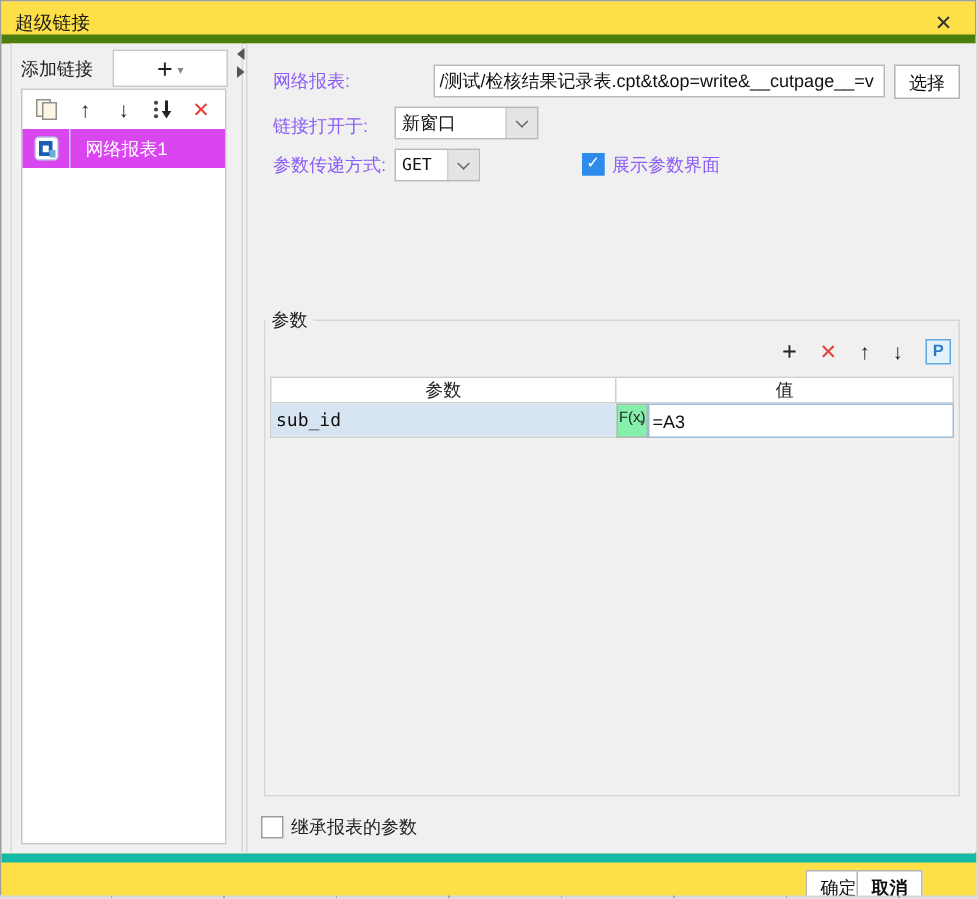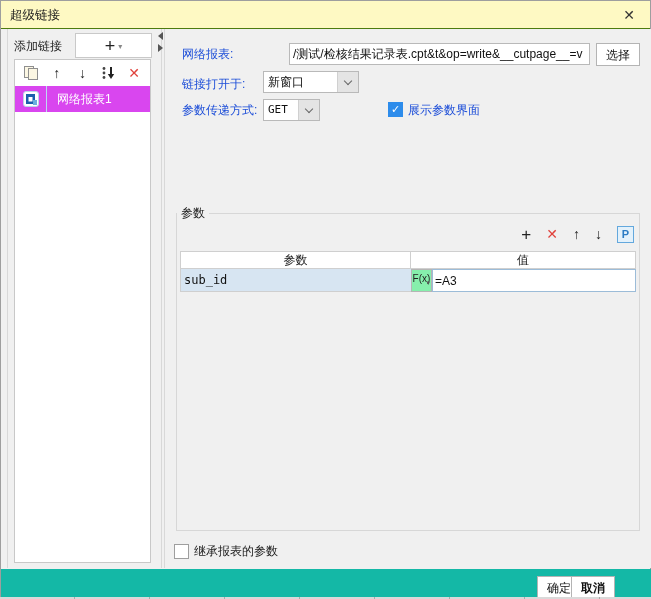--- a/index.html
+++ b/index.html
@@ -1,20 +1,20 @@
 <!DOCTYPE html>
 <html><head>
 <meta charset="utf-8">
 <style>
   html,body{margin:0;padding:0;background:#e8e8e8;}
   *{box-sizing:border-box;font-family:"Liberation Sans","DejaVu Sans",sans-serif;}
   #stage{position:relative;width:651px;height:599px;background:#cfcfcf;overflow:hidden;}
   #dialog{position:absolute;left:0;top:0;width:651px;height:597px;background:#f0f0f0;border:1px solid #9e9e9e;}
   
-  .titlebar{position:absolute;left:0;top:0;width:100%;height:28px;background:#fef9c3;border-bottom:1px solid #4d7c0f;}
+  .titlebar{position:absolute;left:0;top:0;width:100%;height:28px;background:#fde047;border-bottom:6px solid #4d7c0f;}
   .title{position:absolute;left:9px;top:0;line-height:28px;font-size:12.5px;color:#1a1a1a;}
   .close{position:absolute;right:4px;top:0;width:34px;height:28px;text-align:center;line-height:28px;font-size:14px;color:#333;cursor:pointer;}
   
   .leftpanel{position:absolute;left:6px;top:28px;width:155px;height:539px;border-left:1px solid #d8d8d8;border-right:1px solid #d8d8d8;background:#f0f0f0;}
   .add-label{position:absolute;left:6px;top:5px;height:24px;line-height:24px;font-size:12px;color:#222;}
   .add-btn{position:absolute;left:67px;top:4px;width:77px;height:25px;background:#fff;border:1px solid #c9c9c9;display:flex;align-items:center;justify-content:center;cursor:pointer;}
   .add-btn .plus{font-size:18px;color:#222;line-height:1;margin-right:3px;}
   .add-btn .caret{font-size:8px;color:#888;margin-top:2px;}
   .listbox{position:absolute;left:6px;top:30px;width:137px;height:504px;background:#fff;border:1px solid #c8c8c8;}
   .list-toolbar{display:flex;align-items:center;justify-content:space-between;height:26px;padding:0 7px;}
@@ -23,21 +23,21 @@
   .tb-del{font-size:14px;font-weight:bold;color:#e0423c;}
   .list-item{display:flex;align-items:center;height:26px;background:#d946ef;color:#fff;cursor:pointer;}
   .item-iconcell{width:31px;display:flex;align-items:center;justify-content:center;height:100%;}
   .item-sep{width:1px;height:100%;background:#bcd9f2;}
   .item-label{font-size:12px;padding-left:10px;line-height:26px;color:#fff;}
   
   .split-left{position:absolute;left:157px;top:31px;width:0;height:0;border-top:4px solid transparent;border-bottom:4px solid transparent;border-right:5px solid #555;}
   .split-right{position:absolute;left:157px;top:43px;width:0;height:0;border-top:4px solid transparent;border-bottom:4px solid transparent;border-left:5px solid #555;}
   
   .rightpanel{position:absolute;left:163px;top:28px;width:488px;height:539px;border-left:1px solid #d8d8d8;background:#f0f0f0;}
-  .flabel{position:absolute;height:22px;line-height:22px;font-size:12px;color:#1d4ed8;left:17px;}
+  .flabel{position:absolute;height:22px;line-height:22px;font-size:12px;color:#8b5cf6;left:17px;}
   .textfield{position:absolute;height:22px;background:#fff;border:1px solid #b9b9b9;font-size:12px;color:#111;padding:0 3px;outline:none;}
   .btn{background:#fff;border:1px solid #b4b4b4;font-size:12px;color:#111;text-align:center;cursor:pointer;}
   .choose-btn{position:absolute;left:431px;top:14px;width:44px;height:23px;line-height:21px;}
   .combo{position:absolute;height:22px;background:#fff;border:1px solid #b9b9b9;display:flex;cursor:pointer;}
   .combo .val{flex:1;font-size:12px;line-height:20px;padding-left:4px;color:#111;white-space:nowrap;overflow:hidden;}
   .combo .mono{font-family:"DejaVu Sans Mono","Liberation Mono",monospace;font-size:11px;}
   .combo .arrowbox{width:21px;background:#e4e4e4;border-left:1px solid #d0d0d0;display:flex;align-items:center;justify-content:center;}
   .chev{width:6px;height:6px;border-right:1.5px solid #666;border-bottom:1.5px solid #666;transform:rotate(45deg);margin-top:-3px;}
   .checkbox{position:absolute;width:15px;height:15px;border:1px solid #9e9e9e;background:#fff;display:flex;align-items:center;justify-content:center;cursor:pointer;}
   .checkbox.checked{background:#2d8ceb;border-color:#2d8ceb;color:#fff;font-size:11px;font-weight:bold;line-height:1;}
@@ -54,21 +54,21 @@
   .ph-cell{font-size:12px;text-align:center;line-height:16px;color:#222;}
   .ph-cell.c1{width:230px;}
   .ph-cell.c2{width:226px;border-left:1px solid #cfcfcf;}
   .ptable-row{position:absolute;left:15px;top:240px;width:456px;height:23px;border-left:1px solid #cfcfcf;border-right:1px solid #cfcfcf;border-bottom:1px solid #cfcfcf;}
   .p-cell{position:absolute;left:0;top:0;width:230px;height:100%;background:#d7e5f2;font-family:"DejaVu Sans Mono","Liberation Mono",monospace;font-size:12px;line-height:22px;padding-left:3px;color:#111;}
   .fx-btn{position:absolute;left:230px;top:0;width:21px;height:23px;background:#86efac;border:1px solid #b5b5b5;font-family:"DejaVu Serif","Liberation Serif",serif;font-size:10px;text-align:center;line-height:18px;color:#222;cursor:pointer;}
   .fx-caret{position:absolute;right:1px;bottom:-1px;font-size:7px;color:#555;}
   .val-input{position:absolute;left:251px;top:0;width:204px;height:23px;background:#fff;border:1px solid #9cbcd8;font-size:12px;padding:0 2px;outline:none;color:#111;}
   .inherit-label{position:absolute;left:29px;top:512px;height:20px;line-height:20px;font-size:12px;color:#222;}
   
-  .footer{position:absolute;left:0;top:568px;width:651px;height:29px;border-top:2px solid #14b8a6;background:#14b8a6;}
+  .footer{position:absolute;left:0;top:568px;width:651px;height:29px;border-top:6px solid #14b8a6;background:#fde047;}
   .footer .btn{position:absolute;top:5px;width:44px;height:22px;line-height:20px;}
   .ok-btn{left:536px;}
   .cancel-btn{left:570px;font-weight:bold;}
   
   .appstrip{position:absolute;left:0;top:597px;width:651px;height:2px;background:repeating-linear-gradient(to right,#d9d9d9 0,#d9d9d9 74px,#a9a9a9 74px,#a9a9a9 75px);}
 </style>
 </head>
 <body>
 
 <div id="stage">

